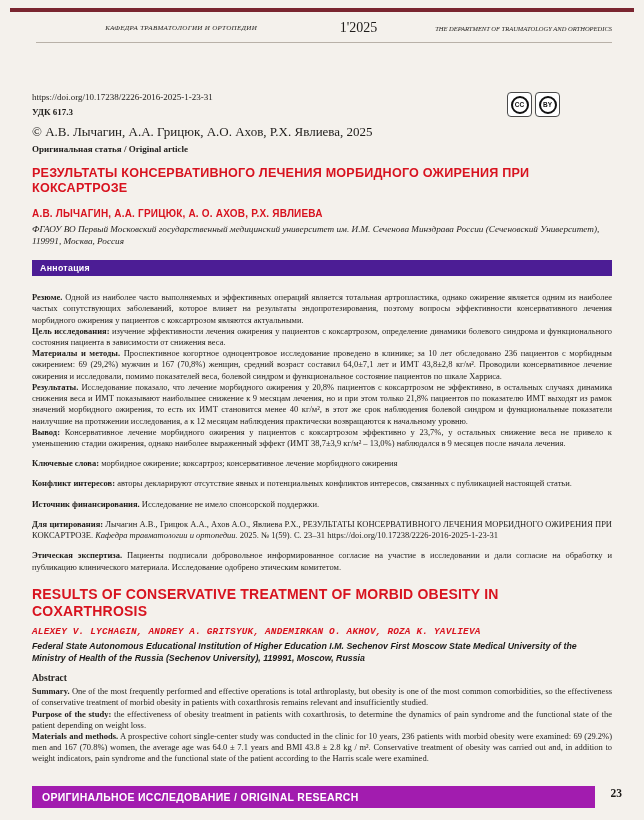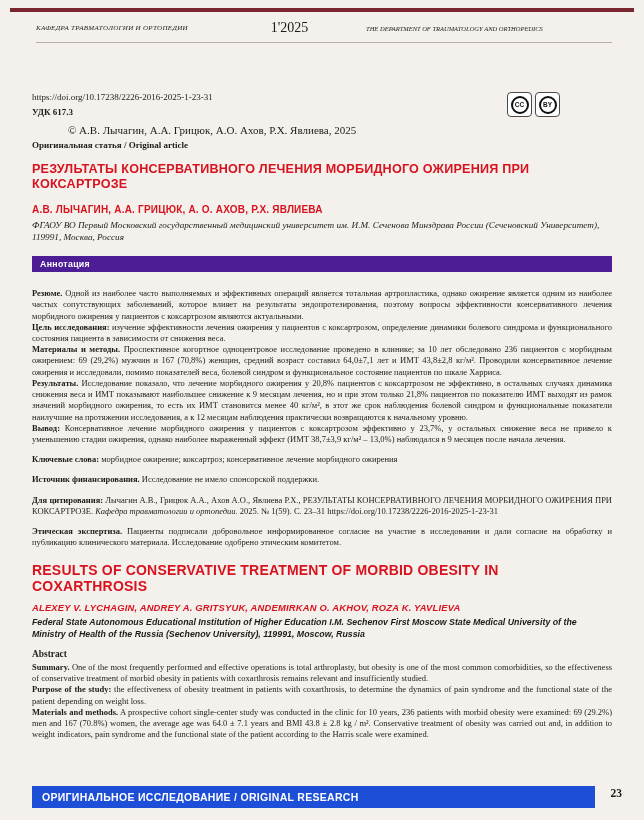--- a/index.html
+++ b/index.html
@@ -9,33 +9,33 @@
     margin:0 auto;
     background:#f4f1ec;
     box-sizing:border-box;
     font-family:"Liberation Serif", serif;
     color:#1e1c1a;
     overflow:hidden;
   }
   .toprule { position:absolute; top:8px; left:10px; right:10px; height:4px; background:#7a2630; }
   .header {
     position:absolute; top:20px; left:36px; right:32px;
-    display:flex; justify-content:flex-start; align-items:center;
+    display:flex; justify-content:flex-end; align-items:center;
     padding-bottom:6px; border-bottom:1px solid #b8b1a8;
   }
   .header .jl { font-style:italic; font-size:7px; letter-spacing:.3px; width:34%; }
   .header .issue { font-size:14px; text-align:center; width:20%; }
   .header .jr { font-style:italic; font-size:6.5px; text-align:right; width:34%; }
 
   .content { position:absolute; top:52px; left:32px; right:32px; }
 
   .meta { position:relative; margin-top:40px; }
   .doi { font-size:9px; }
   .udk { font-weight:bold; font-size:9px; margin-top:5px; }
-  .copyright { font-size:11px; margin-top:7px;margin-left:36px; }
+  .copyright { font-size:13px; margin-top:7px; }
   .arttype { font-weight:bold; font-size:9px; margin-top:4px; }
 
   .license { position:absolute; top:0; right:52px; display:flex; gap:3px; }
   .badge {
     width:23px; height:23px; border:1px solid #4a4a4a; border-radius:4px;
     background:#fff; display:flex; align-items:center; justify-content:center;
   }
   .circ {
     width:14px; height:14px; border:2px solid #111; border-radius:50%;
     display:flex; align-items:center; justify-content:center;
@@ -65,36 +65,36 @@
   .lbl { font-weight:bold; }
   .lbl-i { font-weight:bold; }
   .jr-it { font-style:italic; }
 
   .en-title {
     margin:13px 0 0; color:#d8131f; font-weight:bold; font-size:14px;
     font-family:"Liberation Sans",sans-serif; letter-spacing:.2px; line-height:1.2;
   }
   .en-authors {
     margin-top:7px; color:#d8131f; font-weight:bold; font-style:italic;
-    font-size:9.4px; font-family:Liberation Sans, sans-serif; letter-spacing:.2px;
+    font-size:9.4px; font-family:Liberation Mono, monospace; letter-spacing:.2px;
   }
   .en-affil {
     margin-top:4px; font-weight:bold; font-style:italic; font-size:8.8px;
     line-height:1.3; font-family:"Liberation Sans",sans-serif;
   }
   .abs-label { margin-top:9px; font-weight:bold; font-size:9.4px; }
   .en-abstract { margin-top:3px; font-size:8.5px; line-height:1.32; text-align:justify; }
   .en-abstract p { margin:0; }
 
   .footer {
     position:absolute; bottom:12px; left:32px; right:22px;
     display:flex; align-items:center; gap:16px;
   }
   .footer-bar {
-    flex:1; background:#1d4ed8; color:#fff;
+    flex:1; background:#a21caf; color:#fff;
     font-family:"Liberation Sans",sans-serif; font-weight:bold;
     font-size:10.5px; padding:5px 10px; letter-spacing:.3px;margin-top:16px;
   }
   .page-num { font-weight:bold; font-size:11.5px; color:#1e1c1a;margin-top:8px; }
 </style>
 </head>
 <body>
 
 <div class="page">
 
@@ -132,20 +132,21 @@
     <div class="abstract">
       <p><span class="lbl">Резюме.</span> <span>Одной из наиболее часто выполняемых и эффективных операций является тотальная артропластика, однако ожирение является одним из наиболее частых сопутствующих заболеваний, которое влияет на результаты эндопротезирования, поэтому вопросы эффективности консервативного лечения морбидного ожирения у пациентов с коксартрозом являются актуальными.</span></p>
       <p><span class="lbl">Цель исследования:</span> <span>изучение эффективности лечения ожирения у пациентов с коксартрозом, определение динамики болевого синдрома и функционального состояния пациента в зависимости от снижения веса.</span></p>
       <p><span class="lbl">Материалы и методы.</span> <span>Проспективное когортное одноцентровое исследование проведено в клинике; за 10 лет обследовано 236 пациентов с морбидным ожирением: 69 (29,2%) мужчин и 167 (70,8%) женщин, средний возраст составил 64,0±7,1 лет и ИМТ 43,8±2,8 кг/м². Проводили консервативное лечение ожирения и исследовали, помимо показателей веса, болевой синдром и функциональное состояние пациентов по шкале Харриса.</span></p>
       <p><span class="lbl">Результаты.</span> <span>Исследование показало, что лечение морбидного ожирения у 20,8% пациентов с коксартрозом не эффективно, в остальных случаях динамика снижения веса и ИМТ показывают наибольшее снижение к 9 месяцам лечения, но и при этом только 21,8% пациентов по показателю ИМТ выходят из рамок значений морбидного ожирения, то есть их ИМТ становится менее 40 кг/м², в этот же срок наблюдения болевой синдром и функциональные показатели наилучшие на протяжении исследования, а к 12 месяцам наблюдения практически возвращаются к начальному уровню.</span></p>
       <p><span class="lbl">Вывод:</span> <span>Консервативное лечение морбидного ожирения у пациентов с коксартрозом эффективно у 23,7%, у остальных снижение веса не привело к уменьшению стадии ожирения, однако наиболее выраженный эффект (ИМТ 38,7±3,9 кг/м² – 13,0%) наблюдался в 9 месяцев после начала лечения.</span></p>
     </div>
 
     <div class="para"><span class="lbl-i">Ключевые слова:</span> <span>морбидное ожирение; коксартроз; консервативное лечение морбидного ожирения</span></div>
 
+    <div class="para"><span class="lbl">Конфликт интересов:</span> <span>авторы декларируют отсутствие явных и потенциальных конфликтов интересов, связанных с публикацией настоящей статьи.</span></div>
 
     <div class="para"><span class="lbl">Источник финансирования.</span> <span>Исследование не имело спонсорской поддержки.</span></div>
 
     <div class="para"><span class="lbl">Для цитирования:</span> <span>Лычагин А.В., Грицюк А.А., Ахов А.О., Явлиева Р.Х., РЕЗУЛЬТАТЫ КОНСЕРВАТИВНОГО ЛЕЧЕНИЯ МОРБИДНОГО ОЖИРЕНИЯ ПРИ КОКСАРТРОЗЕ.</span> <span class="jr-it">Кафедра травматологии и ортопедии.</span> <span>2025. № 1(59). С. 23–31 https://doi.org/10.17238/2226-2016-2025-1-23-31</span></div>
 
     <div class="para"><span class="lbl">Этическая экспертиза.</span> <span>Пациенты подписали добровольное информированное согласие на участие в исследовании и дали согласие на обработку и публикацию клинического материала. Исследование одобрено этическим комитетом.</span></div>
 
     <h2 class="en-title">RESULTS OF CONSERVATIVE TREATMENT OF MORBID OBESITY IN COXARTHROSIS</h2>
     <div class="en-authors">ALEXEY V. LYCHAGIN, ANDREY A. GRITSYUK, ANDEMIRKAN O. AKHOV, ROZA K. YAVLIEVA</div>
     <div class="en-affil">Federal State Autonomous Educational Institution of Higher Education I.M. Sechenov First Moscow State Medical University of the Ministry of Health of the Russia (Sechenov University), 119991, Moscow, Russia</div>

